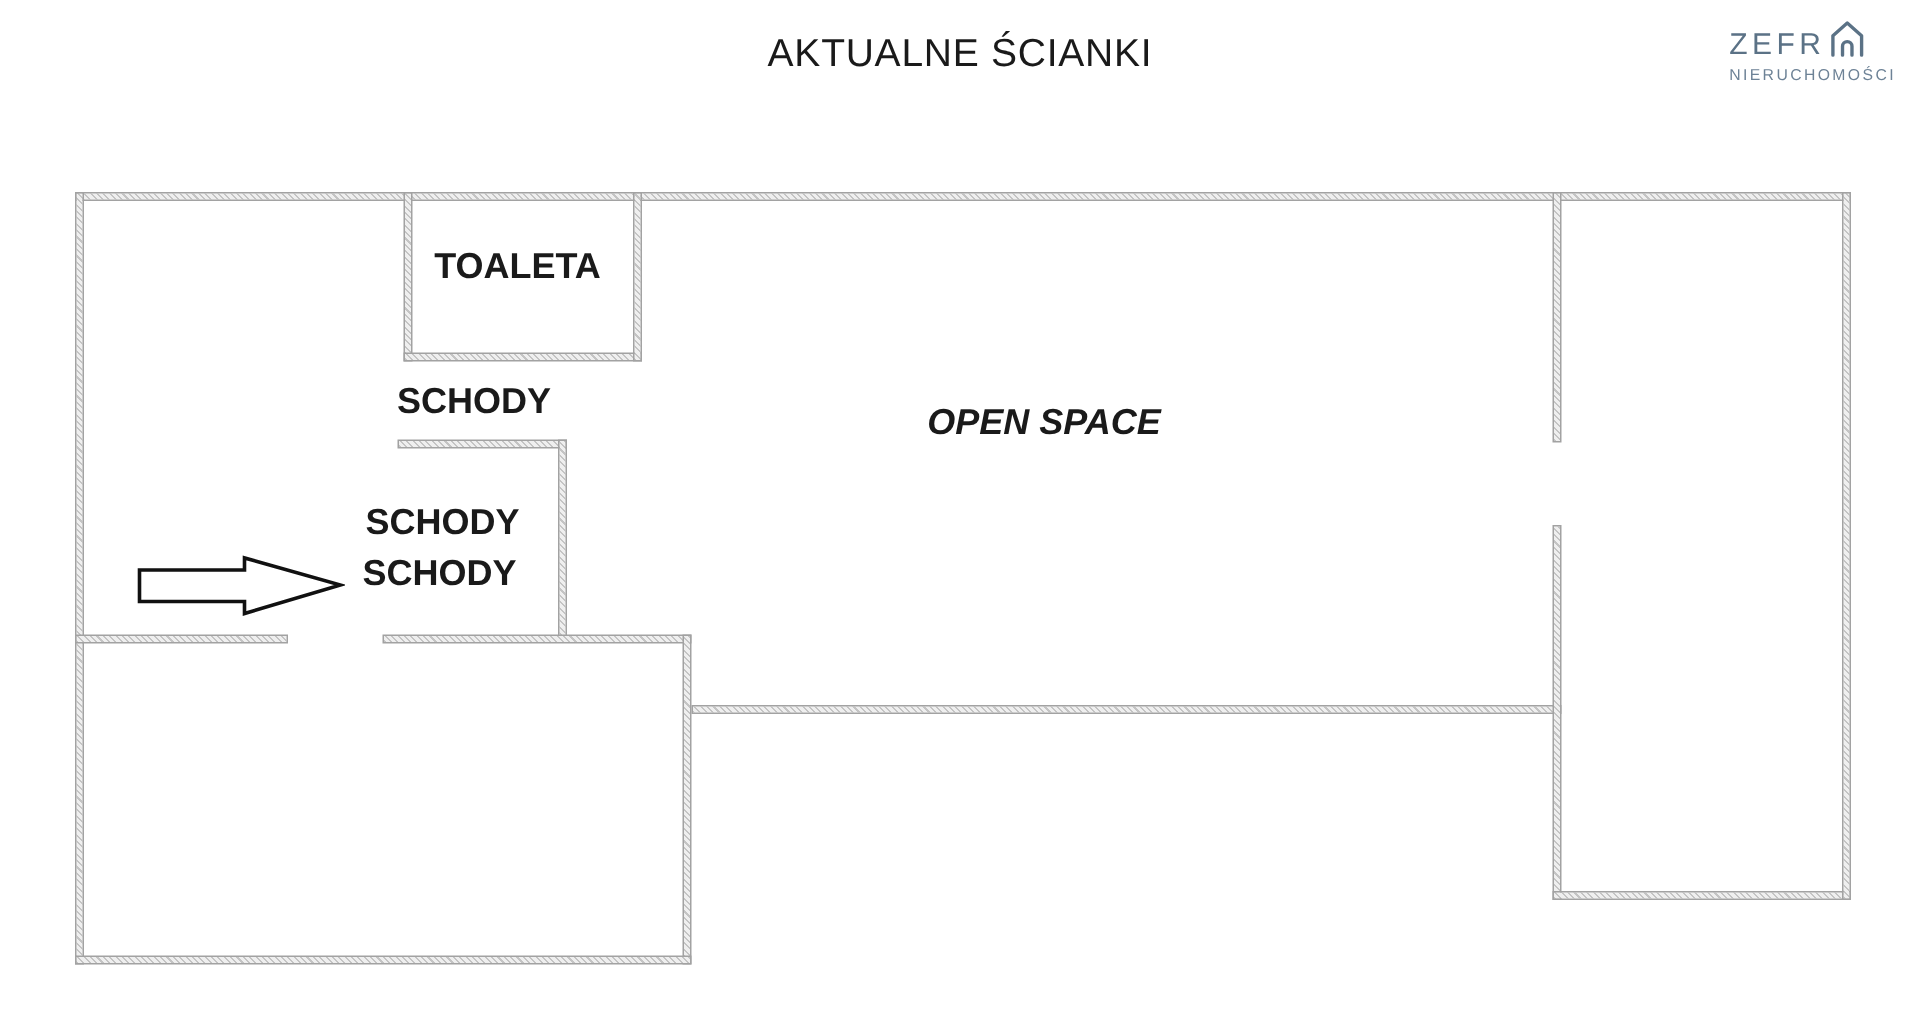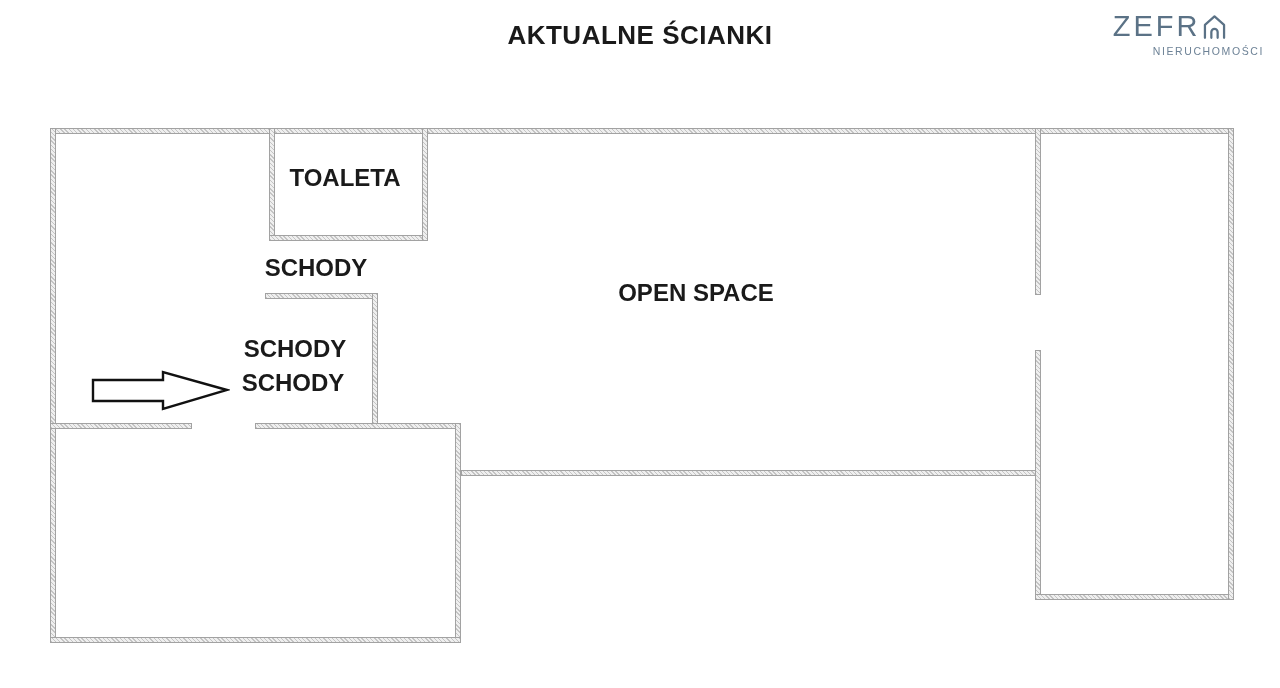--- a/index.html
+++ b/index.html
@@ -2,29 +2,29 @@
 <html><head>
 <meta charset="utf-8">
 <style>
   html,body{margin:0;padding:0;}
   body{
     width:1280px;height:688px;position:relative;overflow:hidden;
     background:#ffffff;font-family:"Liberation Sans",sans-serif;
   }
   .page-title{
     position:absolute;top:20px;left:0;width:1280px;text-align:center;
-    font-size:26px;font-weight:700;color:#1a1a1a;letter-spacing:.5px;
+    font-size:26px;font-weight:400;color:#1a1a1a;letter-spacing:.5px;
   }
   .logo{
     position:absolute;top:12px;right:16px;text-align:left;line-height:1;
     color:#5b7286;user-select:none;
   }
   .logo-row{display:flex;align-items:flex-end;}
   .logo-brand{
-    font-size:29px;font-weight:500;letter-spacing:3px;color:#5b7286;
+    font-size:20px;font-weight:500;letter-spacing:3px;color:#5b7286;margin-left:40px;
   }
   .logo-house{display:block;margin-left:1px;margin-bottom:1px;}
   .logo-sub{
     margin-top:5px;font-size:10.5px;font-weight:400;letter-spacing:1.6px;color:#6d8296;margin-left:40px;
   }
   .plan{position:absolute;left:0;top:0;width:1125px;height:688px;margin-top:42px;}
   .wall{
     position:absolute;box-sizing:border-box;
     border:1px solid #a2a2a2;
     background:repeating-linear-gradient(45deg,#c4c4c4 0 1px,#efefef 1px 3px);
@@ -68,18 +68,18 @@
       <div class="wall" style="left: 255px; top: 381px; width: 206px; height: 6px;"></div>
       <div class="wall" style="left: 455px; top: 381px; width: 6px; height: 220px;"></div>
       <div class="wall" style="left: 50px; top: 595px; width: 411px; height: 6px;"></div>
       <div class="wall" style="left: 461px; top: 428px; width: 580px; height: 6px;"></div>
       <div class="wall" style="left: 1035px; top: 86px; width: 6px; height: 167px;"></div>
       <div class="wall" style="left: 1035px; top: 308px; width: 6px; height: 250px;"></div>
       <div class="wall" style="left: 1035px; top: 552px; width: 199px; height: 6px;"></div>
       <div class="wall" style="left: 1228px; top: 86px; width: 6px; height: 472px;"></div>
       <div class="room-label" style="left: 345px; top: 136px;">TOALETA</div>
       <div class="room-label" style="left: 316px; top: 226px;">SCHODY</div>
-      <div class="room-label" style="left: 696px; top: 251px;">OPEN SPACE</div>
+      <div class="room-label" style="left: 696px; top: 240px; font-style: italic;">OPEN SPACE</div>
       <div class="room-label" style="left: 295px; top: 307px;">SCHODY</div>
       <div class="room-label" style="left: 293px; top: 341px;">SCHODY</div>
     </div>
 
 </div>
 
 </body></html>

